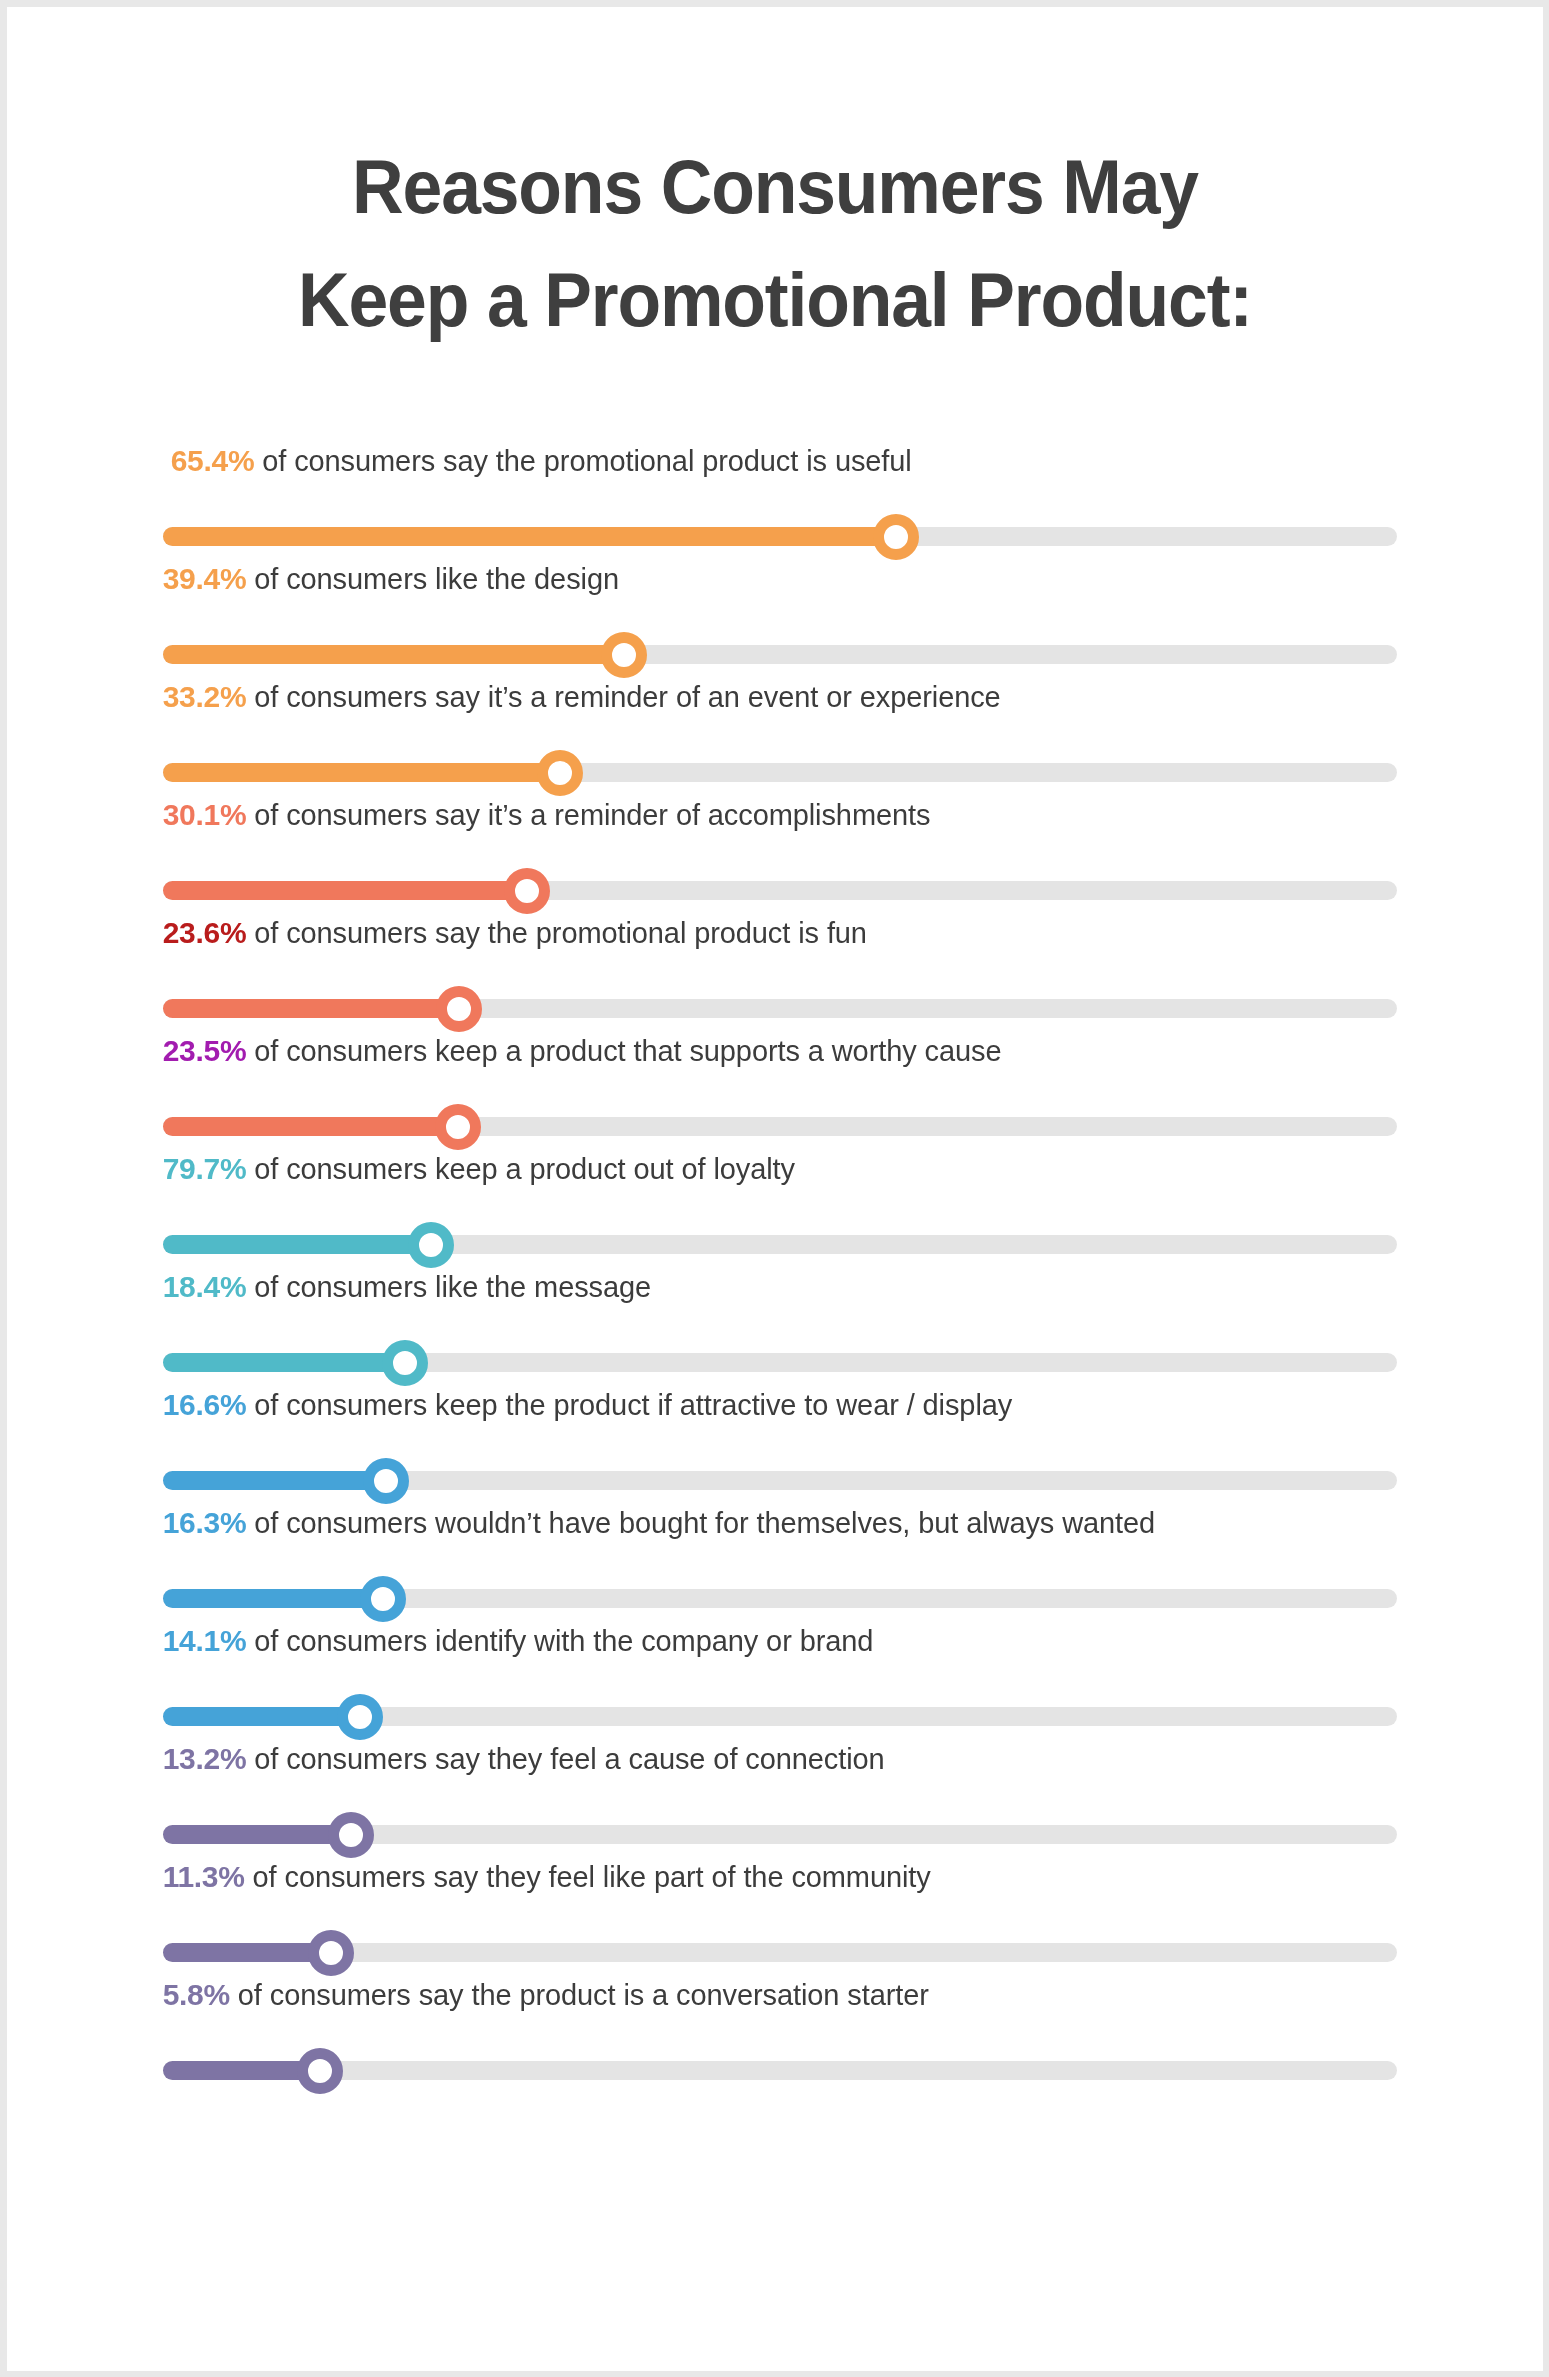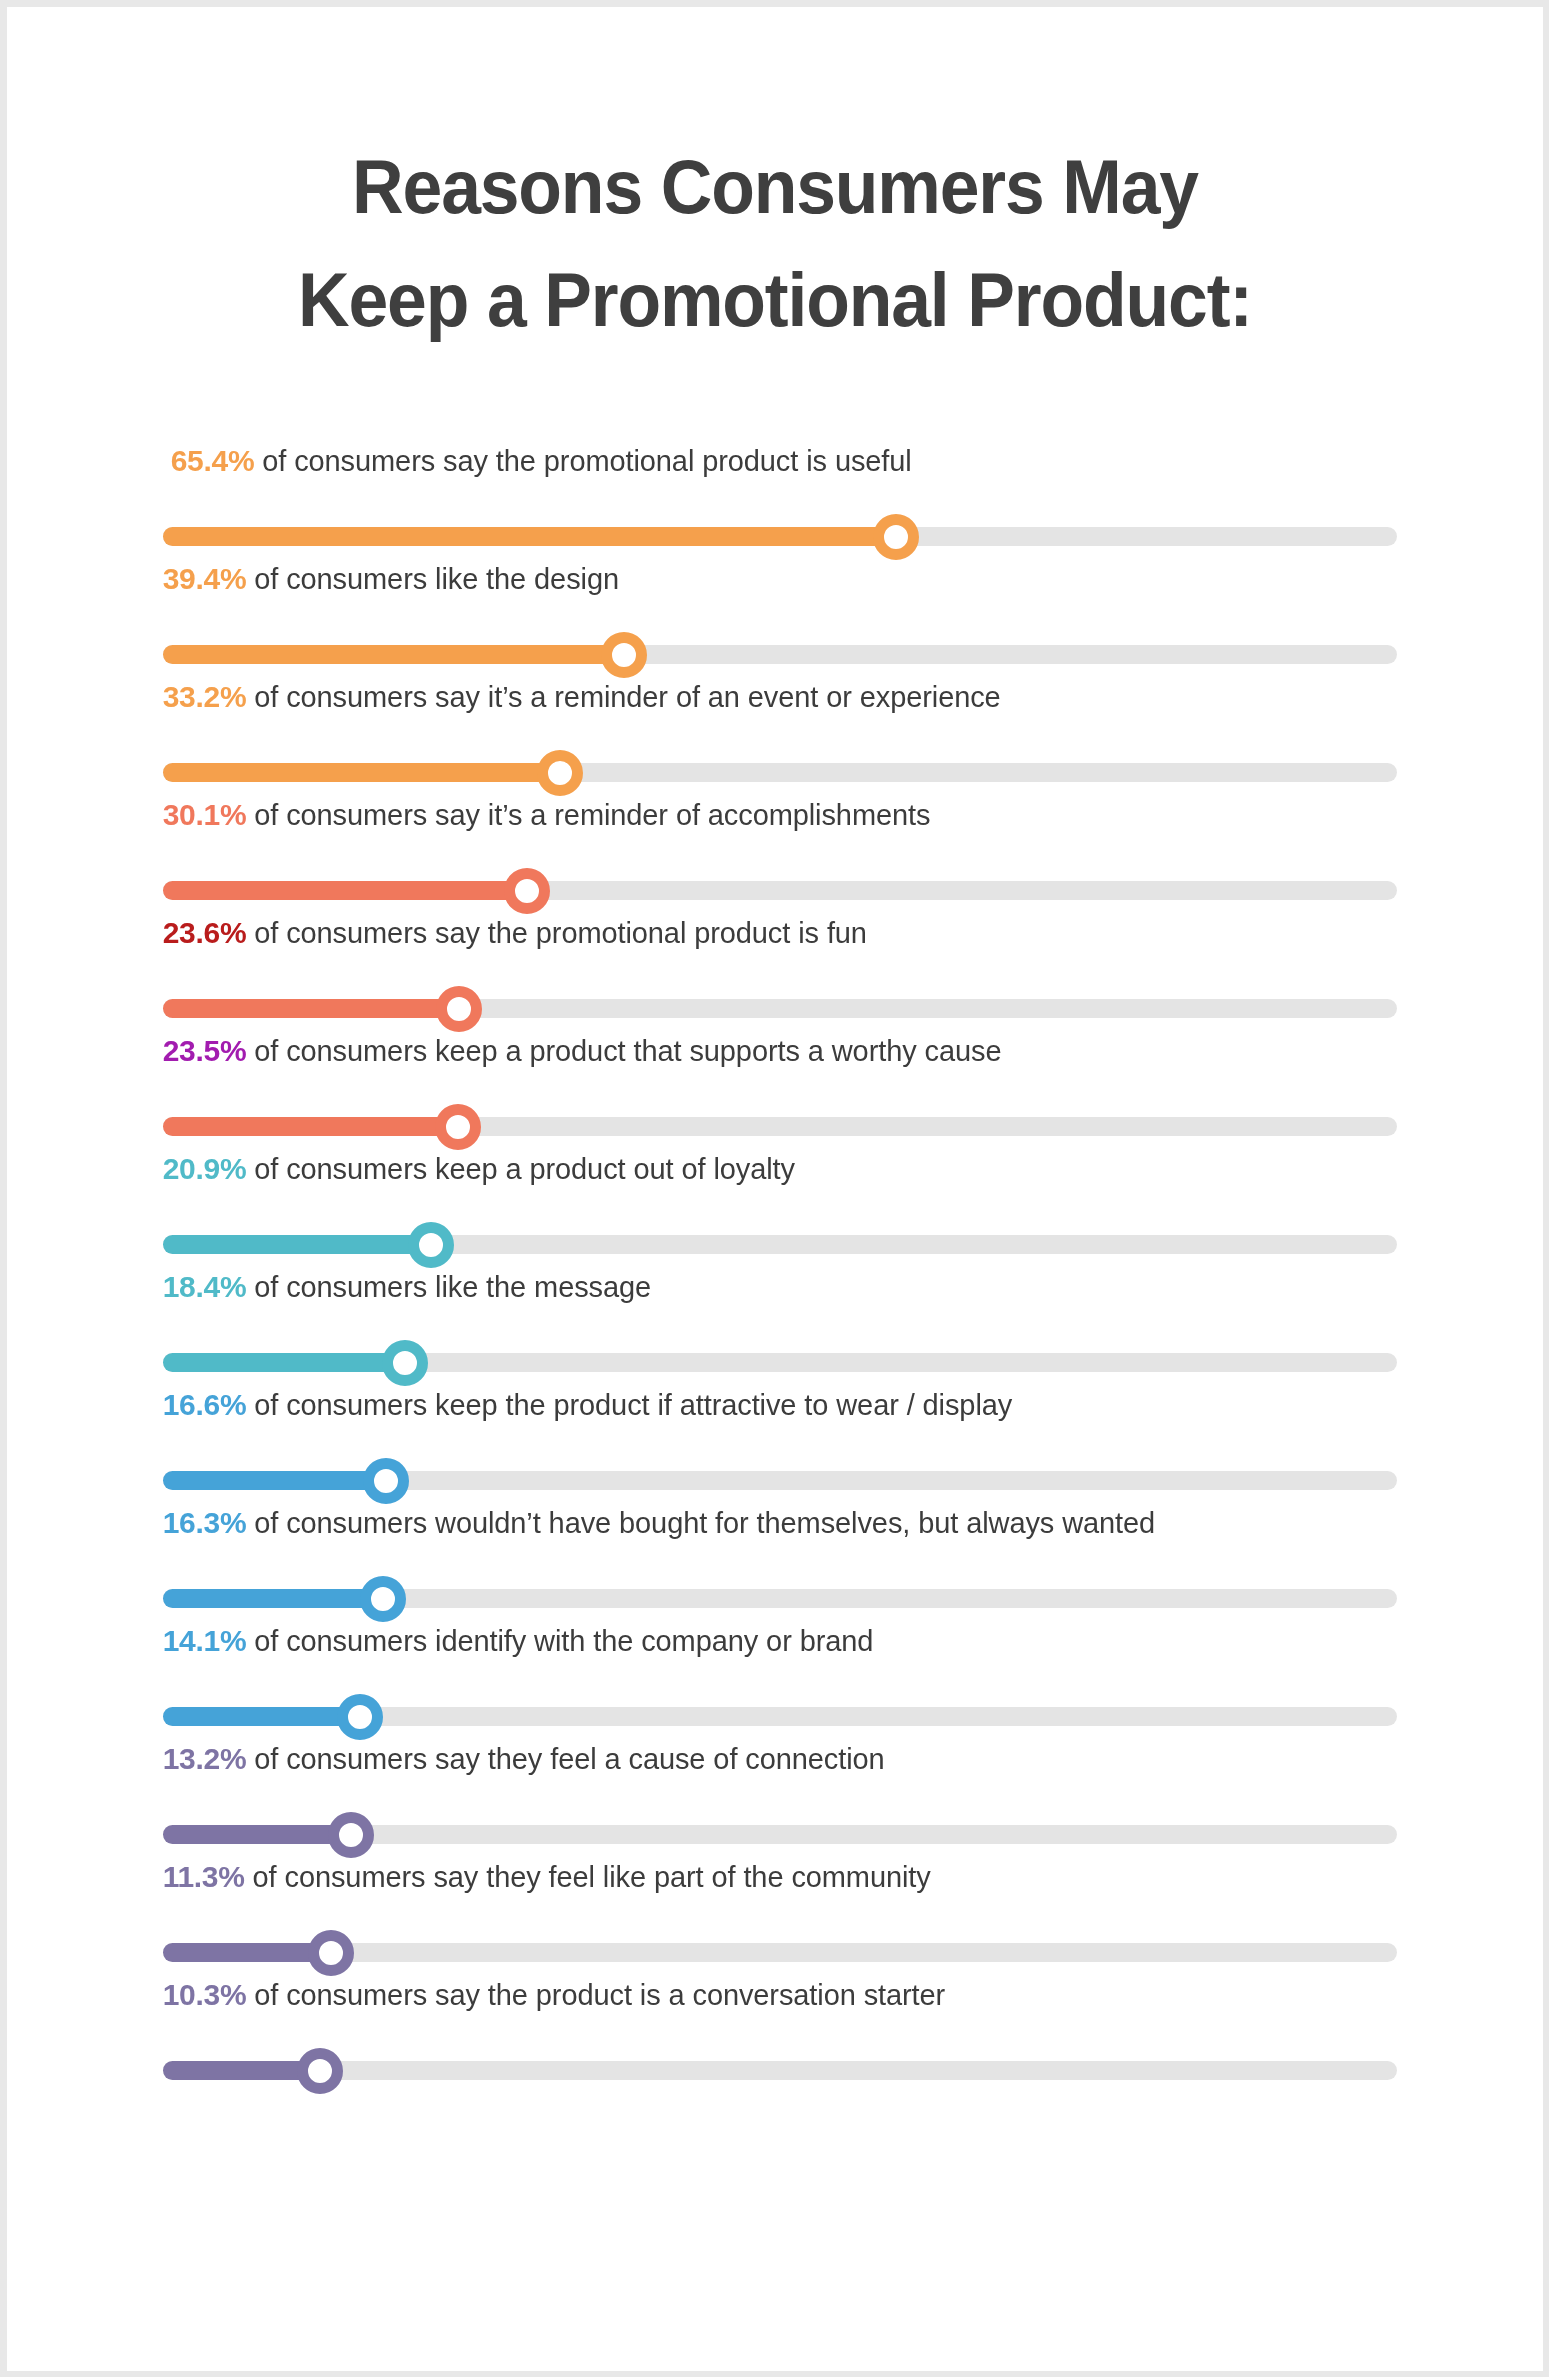--- a/index.html
+++ b/index.html
@@ -161,21 +161,21 @@
       </div>
       <div class="row">
         <div class="row-label"><span class="pct" style="color: #a21caf;">23.5%</span><span class="desc"> of consumers keep a product that supports a worthy cause</span></div>
         <div class="slider">
           <div class="track-bg" style="background: rgb(228, 228, 228);"></div>
           <div class="track-fill" style="width: 295px; background: rgb(240, 120, 92);"></div>
           <div class="knob" style="left: 272px; border-color: rgb(240, 120, 92);"></div>
         </div>
       </div>
       <div class="row">
-        <div class="row-label"><span class="pct" style="color: rgb(80, 186, 200);">20.9%</span><span class="desc"> of consumers keep a product out of loyalty</span></div>
+        <div class="row-label"><span class="pct" style="color: rgb(80, 186, 200);">79.7%</span><span class="desc"> of consumers keep a product out of loyalty</span></div>
         <div class="slider">
           <div class="track-bg" style="background: rgb(228, 228, 228);"></div>
           <div class="track-fill" style="width: 268px; background: rgb(80, 186, 200);"></div>
           <div class="knob" style="left: 245px; border-color: rgb(80, 186, 200);"></div>
         </div>
       </div>
       <div class="row">
         <div class="row-label"><span class="pct" style="color: rgb(80, 186, 200);">18.4%</span><span class="desc"> of consumers like the message</span></div>
         <div class="slider">
           <div class="track-bg" style="background: rgb(228, 228, 228);"></div>
@@ -217,21 +217,21 @@
       </div>
       <div class="row">
         <div class="row-label"><span class="pct" style="color: rgb(126, 116, 164);">11.3%</span><span class="desc"> of consumers say they feel like part of the community</span></div>
         <div class="slider">
           <div class="track-bg" style="background: rgb(228, 228, 228);"></div>
           <div class="track-fill" style="width: 168px; background: rgb(126, 116, 164);"></div>
           <div class="knob" style="left: 145px; border-color: rgb(126, 116, 164);"></div>
         </div>
       </div>
       <div class="row">
-        <div class="row-label"><span class="pct" style="color: rgb(126, 116, 164);">10.3%</span><span class="desc"> of consumers say the product is a conversation starter</span></div>
+        <div class="row-label"><span class="pct" style="color: rgb(126, 116, 164);">5.8%</span><span class="desc"> of consumers say the product is a conversation starter</span></div>
         <div class="slider">
           <div class="track-bg" style="background: rgb(228, 228, 228);"></div>
           <div class="track-fill" style="width: 158px; background: rgb(126, 116, 164);"></div>
           <div class="knob" style="left: 134px; border-color: rgb(126, 116, 164);"></div>
         </div>
       </div>
     </div>
 
 </div>
 

